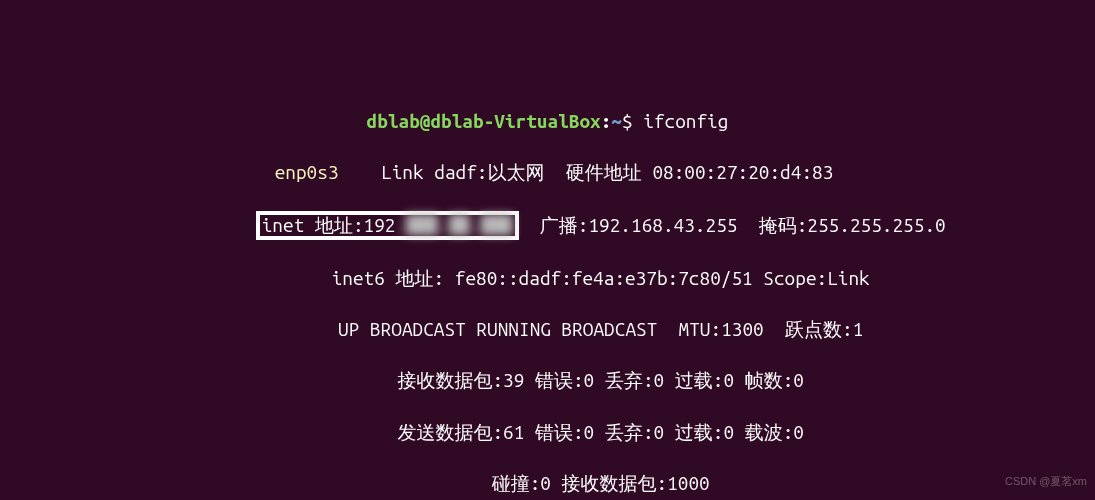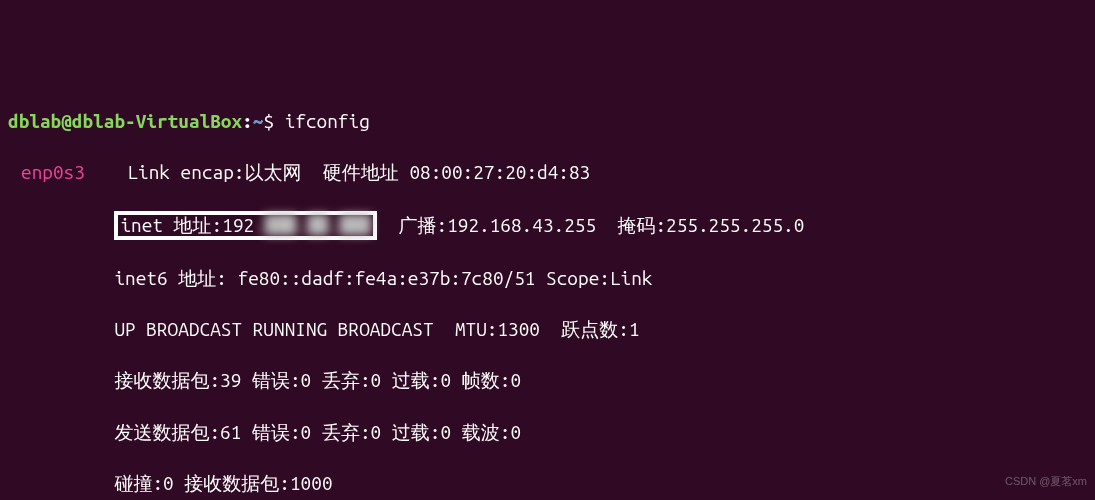--- a/index.html
+++ b/index.html
@@ -32,23 +32,24 @@
       font-weight: bold;
     }
     .prompt-dollar {
       color: #ffffff;
     }
     .command {
       color: #ffffff;
     }
     .line {
       color: #ffffff;
+      text-align: center;
     }
     .interface-name {
-      color: #ec4899;
+      color: #fef9c3;
       margin-left: 13px;
     }
     .highlight-box {
       border: 4px solid #ffffff;
       display: inline-block;
       padding: 0 2px;
       line-height: 1.1;
     }
     .blurred {
       filter: blur(5px);
@@ -63,21 +64,21 @@
       color: rgba(255,255,255,0.3);
       font-family: sans-serif;
     }
   </style>
 </head>
 <body>
 
 
 
 <div class="line"><span class="prompt-user">dblab@dblab-VirtualBox</span><span class="prompt-colon">:</span><span class="prompt-path">~</span><span class="prompt-dollar">$</span> <span class="command">ifconfig</span></div>
-<div class="line"><span class="interface-name">enp0s3</span>    <span>Link encap:</span><span>以太网</span>  <span>硬件地址</span> <span>08:00:27:20:d4:83</span></div>
+<div class="line"><span class="interface-name">enp0s3</span>    <span>Link dadf:</span><span>以太网</span>  <span>硬件地址</span> <span>08:00:27:20:d4:83</span></div>
 <div class="line">          <span class="highlight-box"><span>inet 地址:</span><span>192</span><span class="blurred">.███.██.███</span></span>  <span>广播:</span><span>192.168.43.255</span>  <span>掩码:</span><span>255.255.255.0</span></div>
 <div class="line">          <span>inet6 地址:</span> <span>fe80::dadf:fe4a:e37b:7c80/51</span> <span>Scope:</span><span>Link</span></div>
 <div class="line">          <span>UP BROADCAST RUNNING BROADCAST</span>  <span>MTU:</span><span>1300</span>  <span>跃点数:</span><span>1</span></div>
 <div class="line">          <span>接收数据包:</span><span>39</span> <span>错误:</span><span>0</span> <span>丢弃:</span><span>0</span> <span>过载:</span><span>0</span> <span>帧数:</span><span>0</span></div>
 <div class="line">          <span>发送数据包:</span><span>61</span> <span>错误:</span><span>0</span> <span>丢弃:</span><span>0</span> <span>过载:</span><span>0</span> <span>载波:</span><span>0</span></div>
 <div class="line">          <span>碰撞:</span><span>0</span> <span>接收数据包:</span><span>1000</span></div>
 
 
 
 

